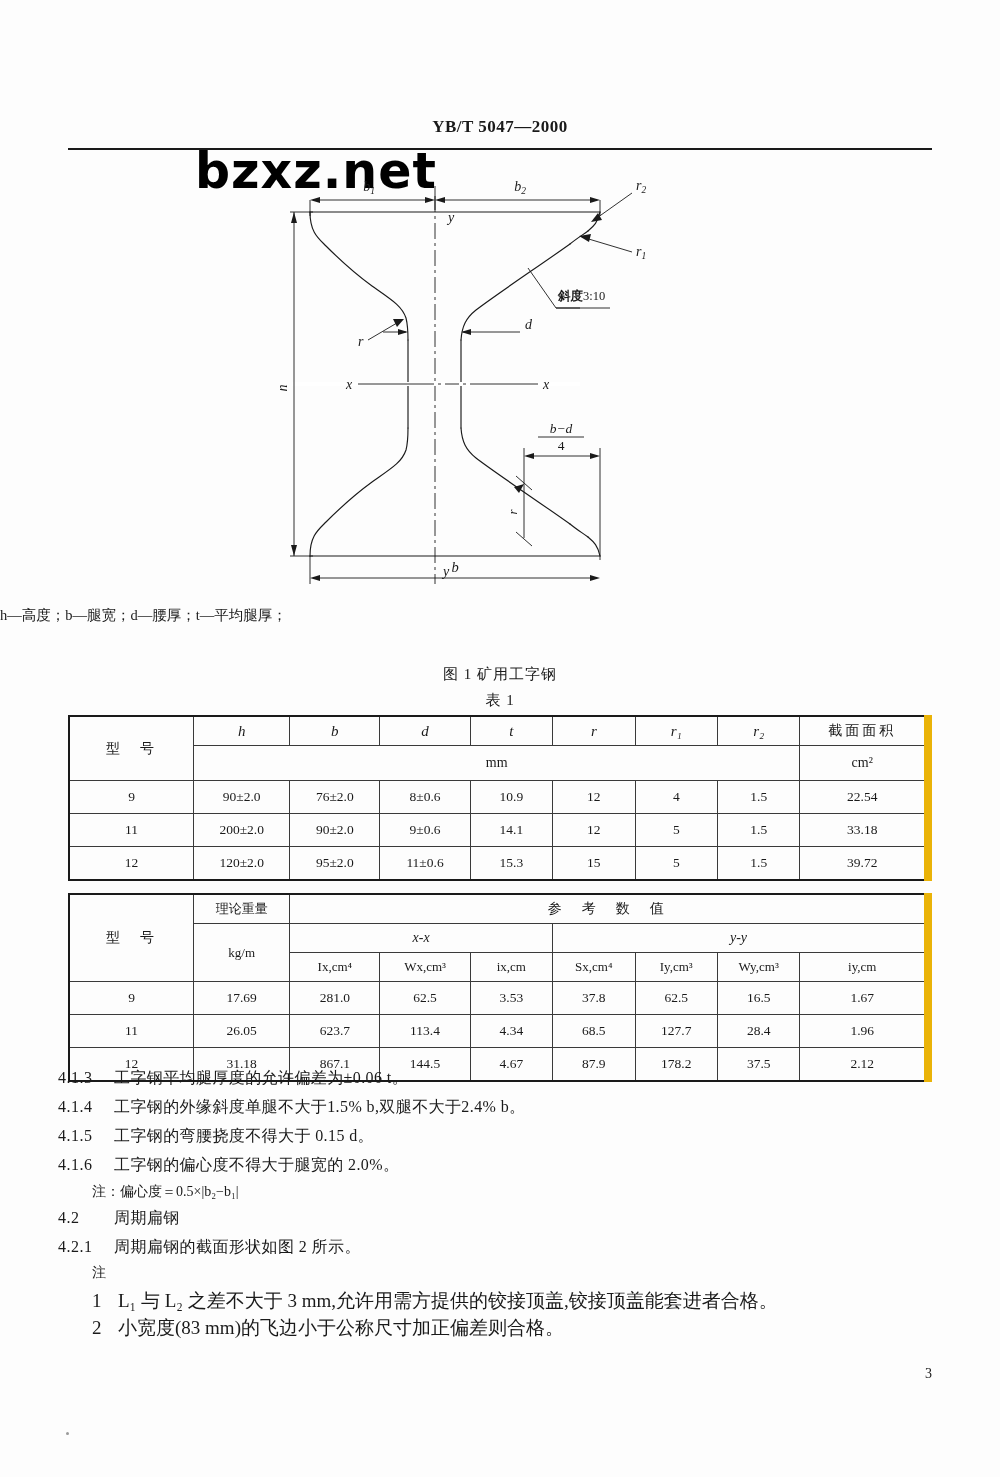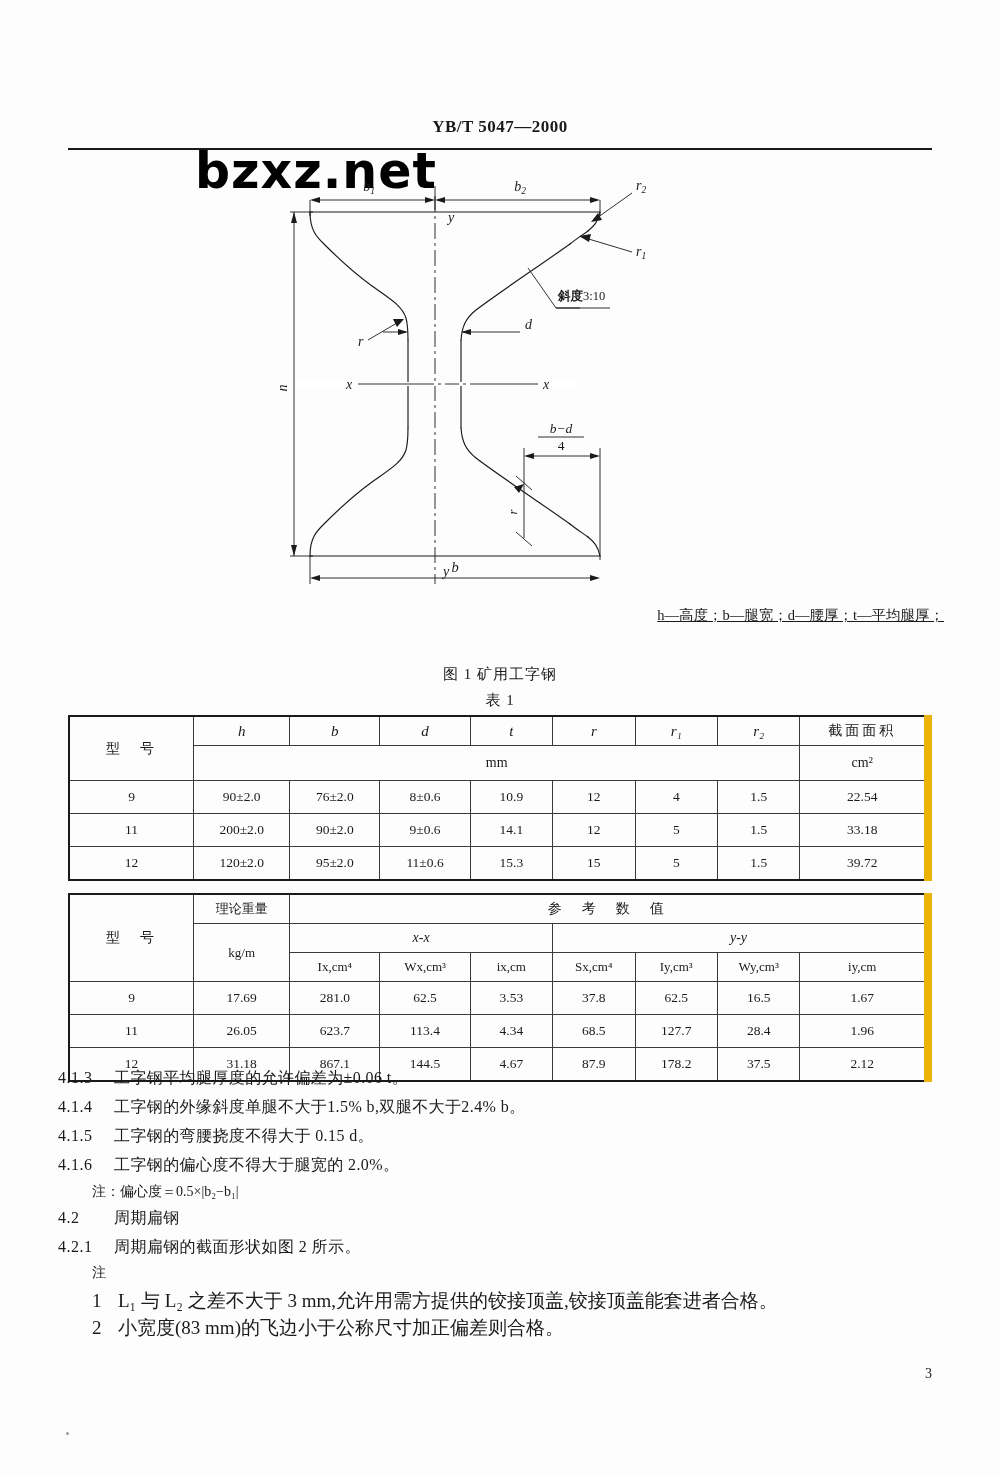--- a/index.html
+++ b/index.html
@@ -64,24 +64,23 @@
     left: 280px;
     width: 420px;
     height: 430px;
     z-index: 2;
   }
   .figure svg { display: block; }
 
   .fig-legend {
     position: absolute;
     left: 0; width: 944px;
-    text-align: right;
+    text-align: left;
     font-size: 14.5px;
     z-index: 3;
-    text-decoration: underline;
   }
   .fig-legend.l1 { top: 606px; }
   .fig-legend.l2 { top: 635px; }
   .fig-caption {
     position: absolute;
     left: 0; width: 1000px;
     text-align: center;
     font-size: 15px;
     z-index: 3;
   }

